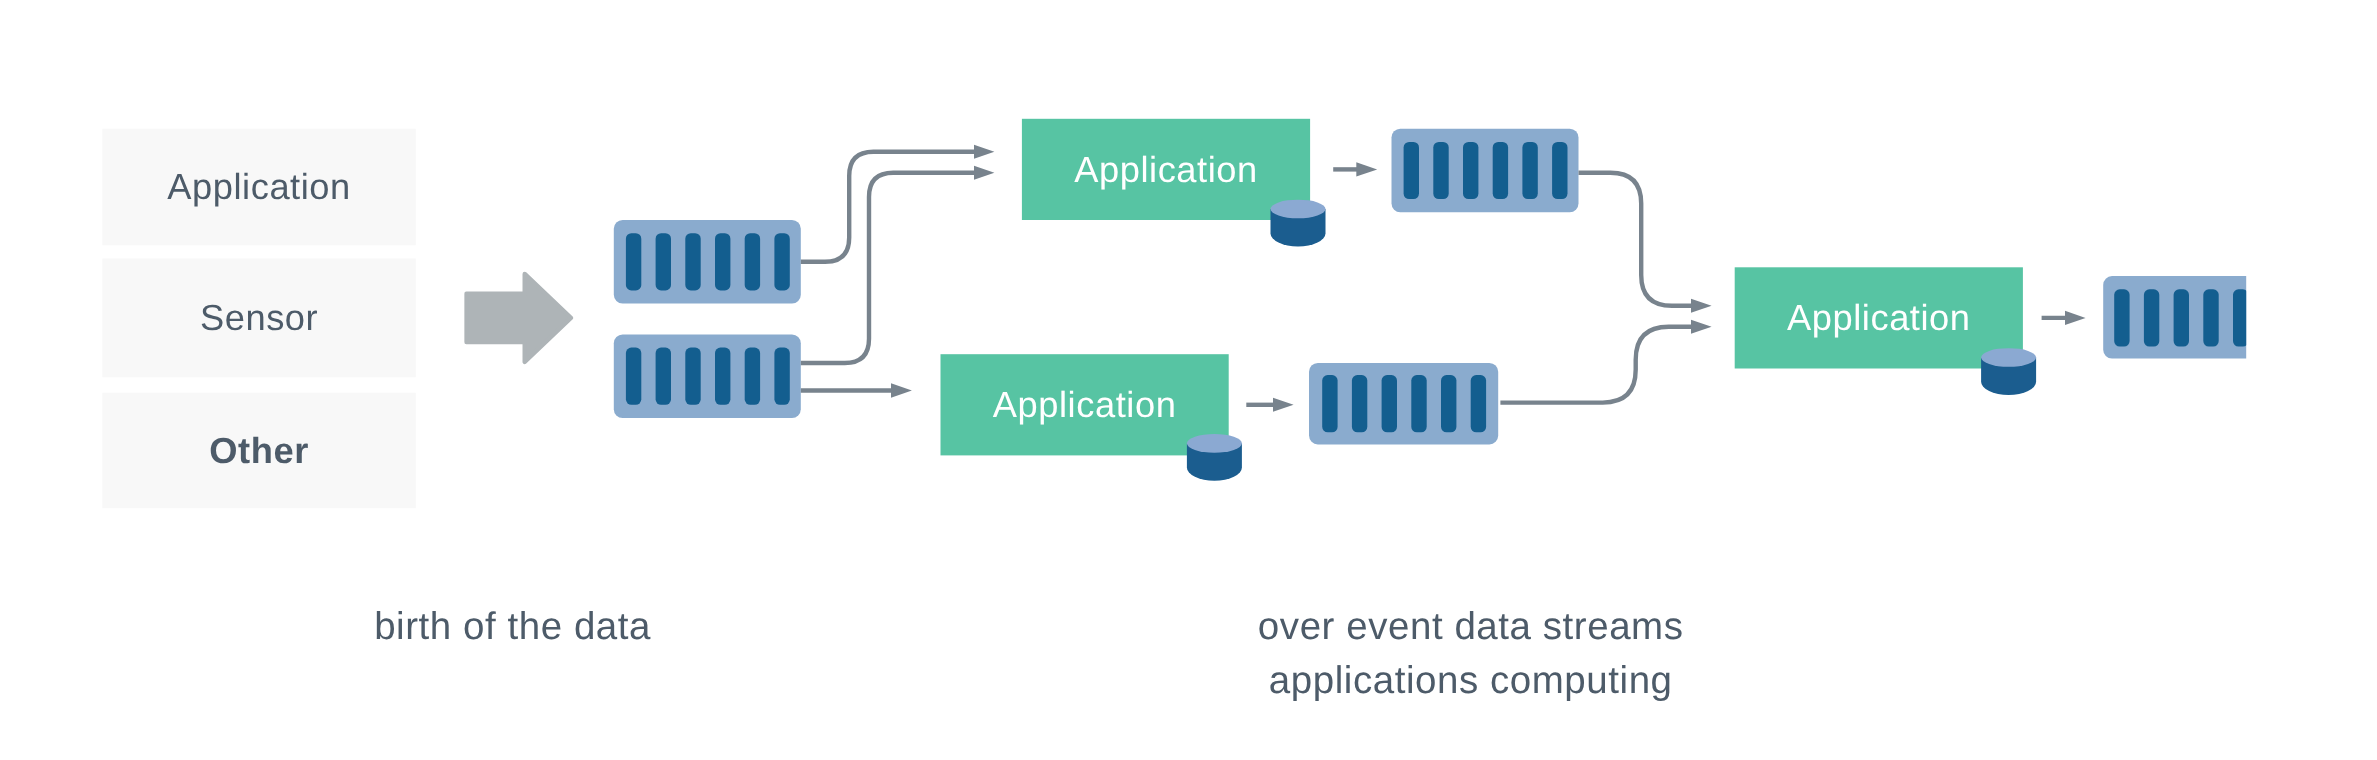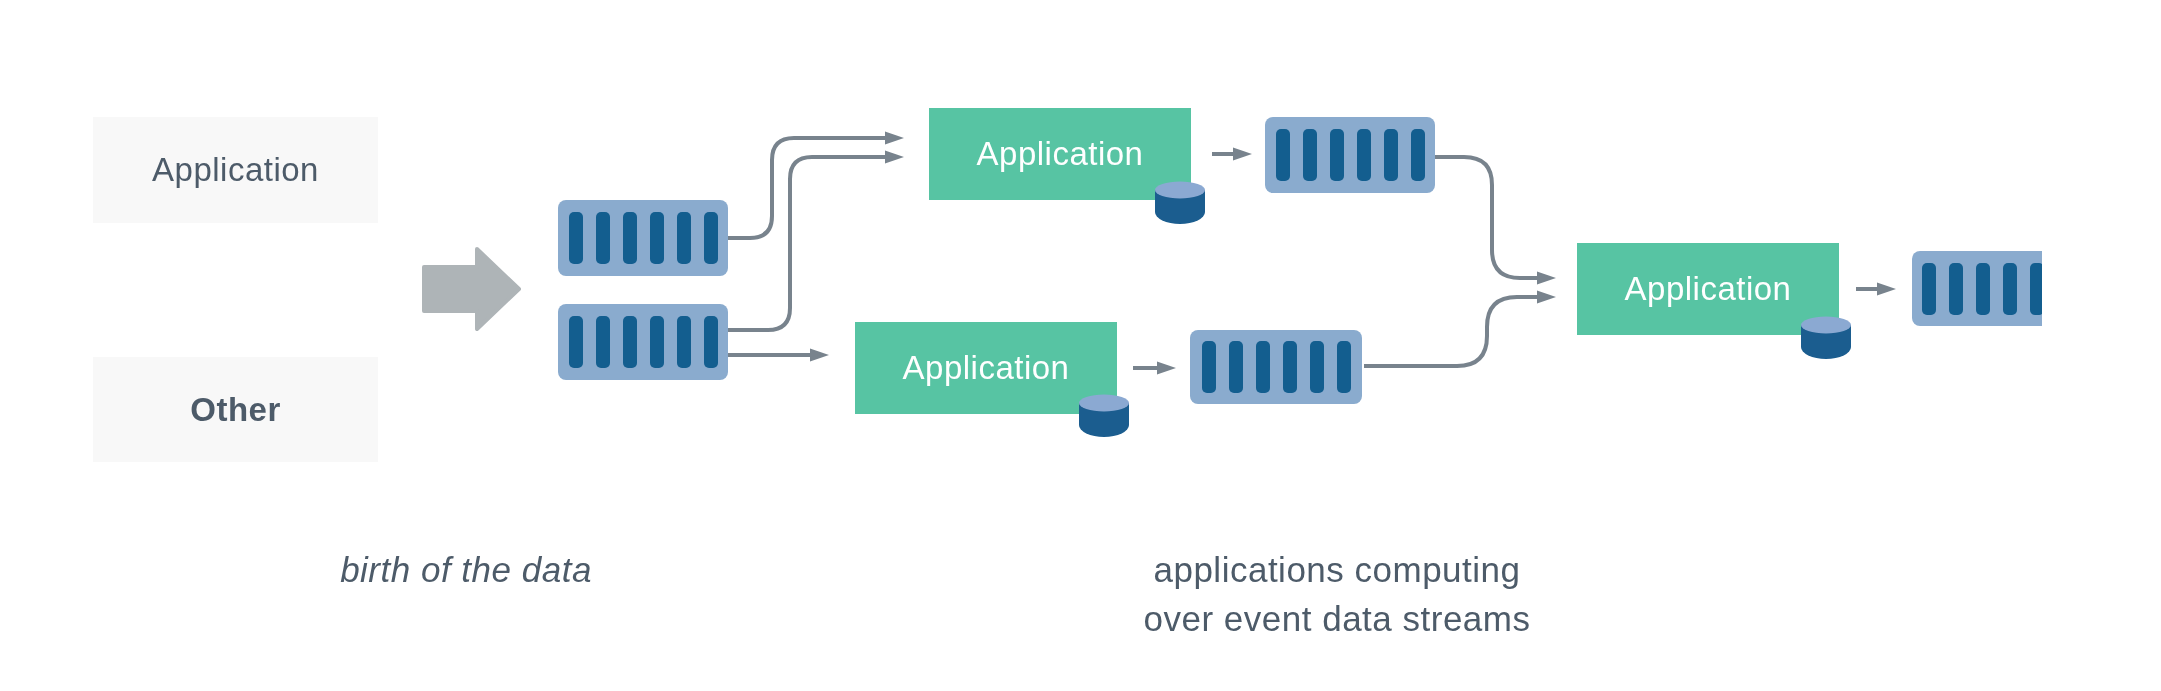--- a/index.html
+++ b/index.html
@@ -80,20 +80,23 @@
   }
   .caption span{display:block;}
 </style>
 </head>
 <body>
 
 <div class="canvas">
 
   <div class="source-box" style="top:117px;height:106px;">
     <span>Application</span>
+  </div>
+  <div class="source-box" style="top:235px;height:108px;">
+    <span>Sensor</span>
   </div>
   <div class="source-box" style="top:357px;height:105px;font-weight:bold;">
     <span>Other</span>
   </div>
 
   <svg class="block-arrow" width="100" height="88" viewBox="0 0 100 88">
     <polygon points="2,22 55,22 55,4 97,44 55,84 55,66 2,66" fill="var(--block-arrow,#aeb4b7)" stroke="var(--block-arrow,#aeb4b7)" stroke-width="4" stroke-linejoin="round"></polygon>
   </svg>
 
   <div class="stream" style="left:558px;top:200px;width:170px;height:76px;">
@@ -171,21 +174,21 @@
       <path d="M 728 330 H 768 Q 790 330 790 308 V 179 Q 790 157 812 157 H 886" marker-end="url(#ah)"></path>
       <path d="M 728 355 H 811" marker-end="url(#ah)"></path>
       <path d="M 1212 154 H 1234" marker-end="url(#ah)"></path>
       <path d="M 1133 368 H 1158" marker-end="url(#ah)"></path>
       <path d="M 1435 157 H 1464 Q 1492 157 1492 185 V 250 Q 1492 278 1520 278 H 1538" marker-end="url(#ah)"></path>
       <path d="M 1364 366 H 1457 Q 1487 366 1487 336 V 327 Q 1487 297 1517 297 H 1538" marker-end="url(#ah)"></path>
       <path d="M 1856 289 H 1878" marker-end="url(#ah)"></path>
     </g>
   </svg>
 
-  <div class="caption" style="left:256px;top:545px;font-style:italic;">
+  <div class="caption" style="left:256px;top:545px;">
     <span>birth of the data</span>
   </div>
   <div class="caption" style="left:1127px;top:545px;">
+    <span>over event data streams</span>
     <span>applications computing</span>
-    <span>over event data streams</span>
   </div>
 
 </div>
 
 </body></html>

